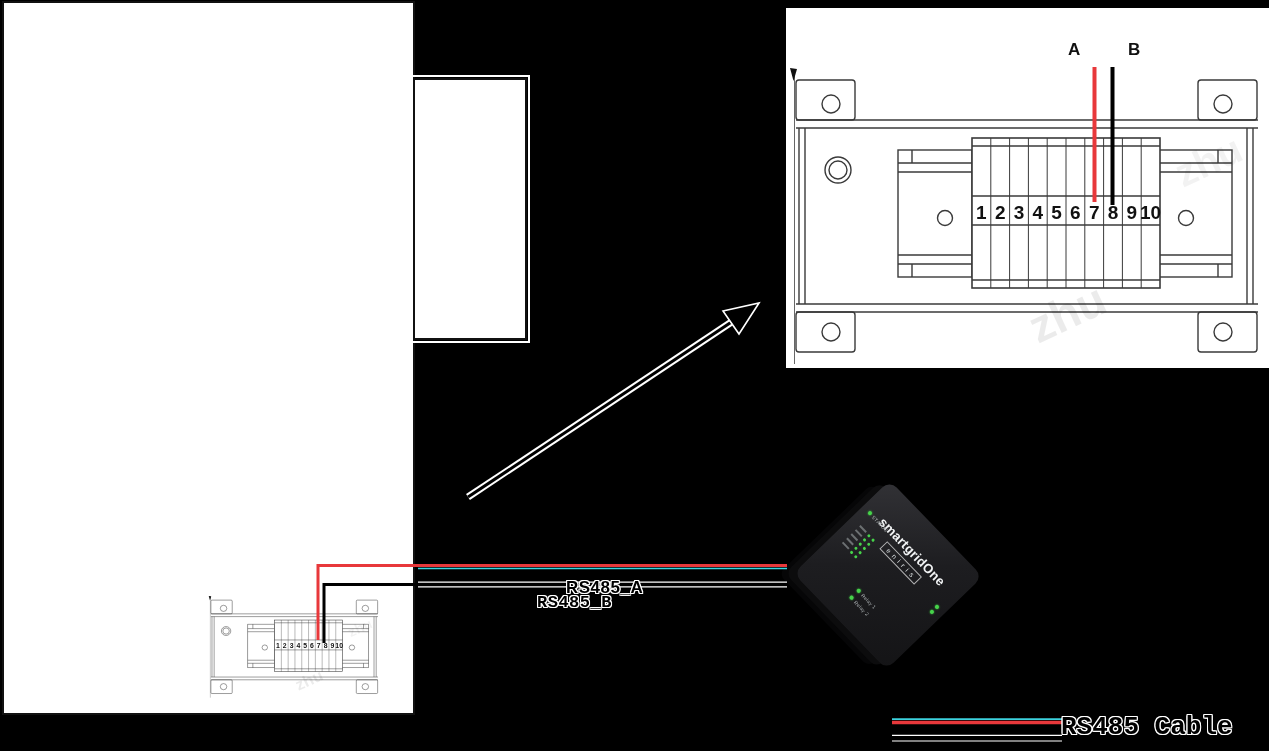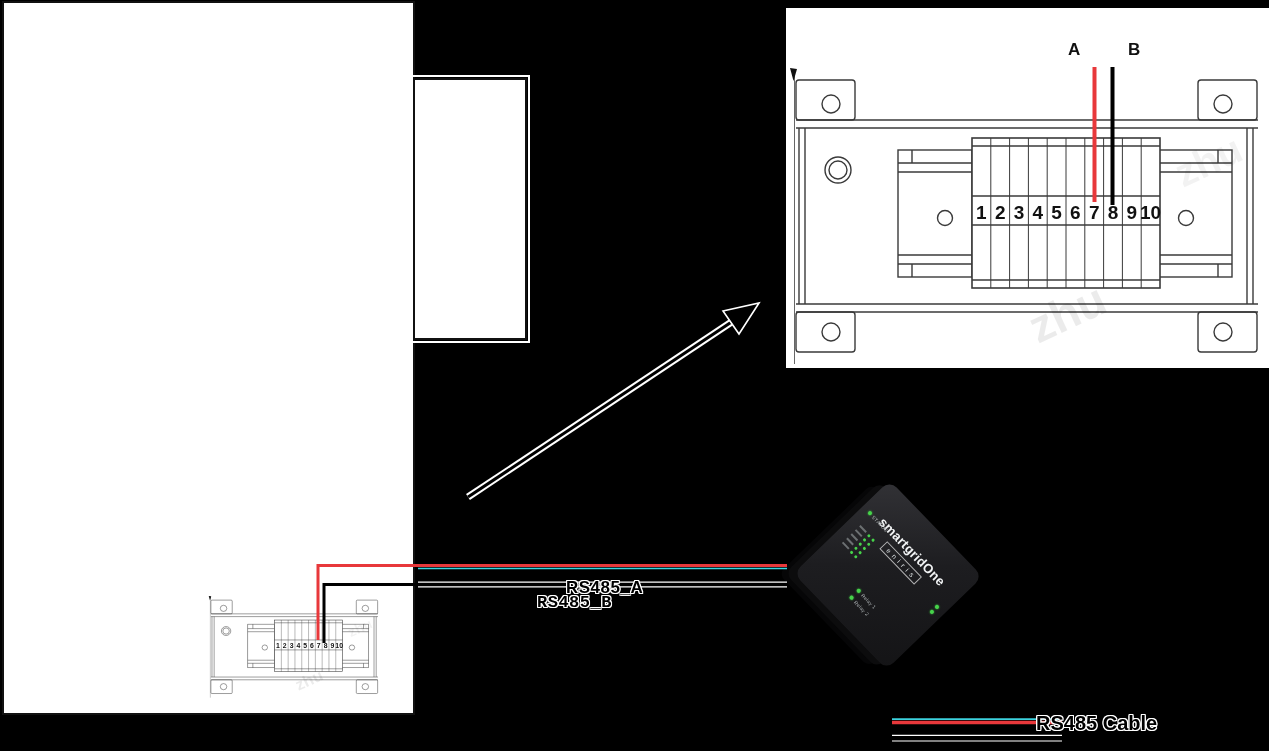--- a/index.html
+++ b/index.html
@@ -13,21 +13,21 @@
   .top-panel{position:absolute;left:786px;top:8px;width:483px;height:360px;background:#fff;}
   
   #overlay{position:absolute;left:0;top:0;width:1269px;height:751px;pointer-events:none;}
   
   .outlined{color:#000;font-weight:700;
     text-shadow:-1px -1px 0 #fff,1px -1px 0 #fff,-1px 1px 0 #fff,1px 1px 0 #fff,
                 -1px 0 0 #fff,1px 0 0 #fff,0 -1px 0 #fff,0 1px 0 #fff;}
   .wire-label{position:absolute;font-size:17px;letter-spacing:.5px;}
   #rs485a-label{left:566px;top:536px;margin-top:42px;}
   #rs485b-label{left:537px;top:593px;font-family:Liberation Mono, monospace;}
-  #legend-label{position:absolute;left:1036px;top:712px;font-size:20px;}
+  #legend-label{position:absolute;left:1061px;top:712px;font-size:26px;font-family:Liberation Mono, monospace;}
   .ab-label{position:absolute;font-size:17px;font-weight:700;color:#111;}
   #label-a{left:1068px;top:40px;}
   #label-b{left:1128px;top:40px;}
   
   .device{position:absolute;left:795px;top:482px;width:190px;height:190px;}
   .device-top{position:absolute;left:26px;top:26px;width:134px;height:134px;
     transform:rotate(46deg);border-radius:10px;
     background:linear-gradient(135deg,#323236 0%,#1d1d20 45%,#141416 100%);
     box-shadow:-7px 7px 0 -1px #0c0c0d,-12px 13px 0 -2px #060607;}
   .dev-brand{position:absolute;left:0;right:0;top:26px;text-align:center;color:#f2f4f5;

